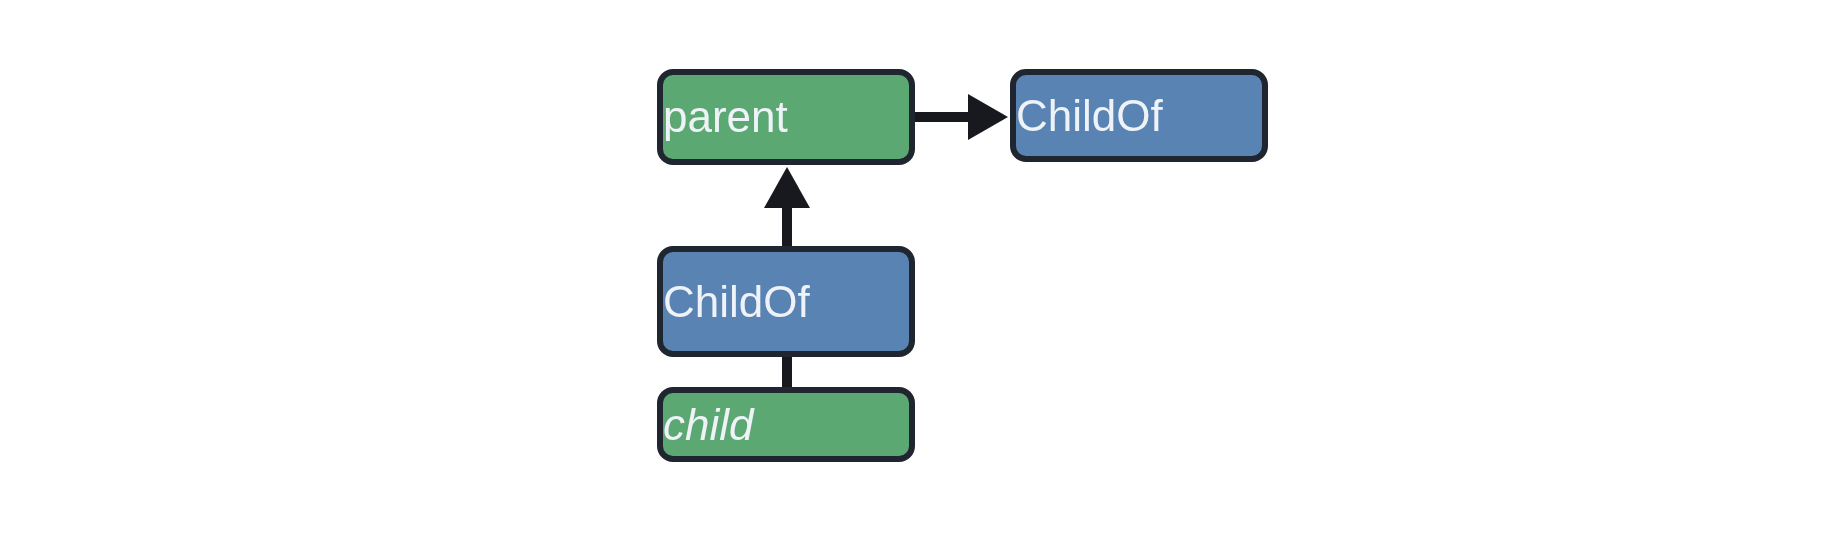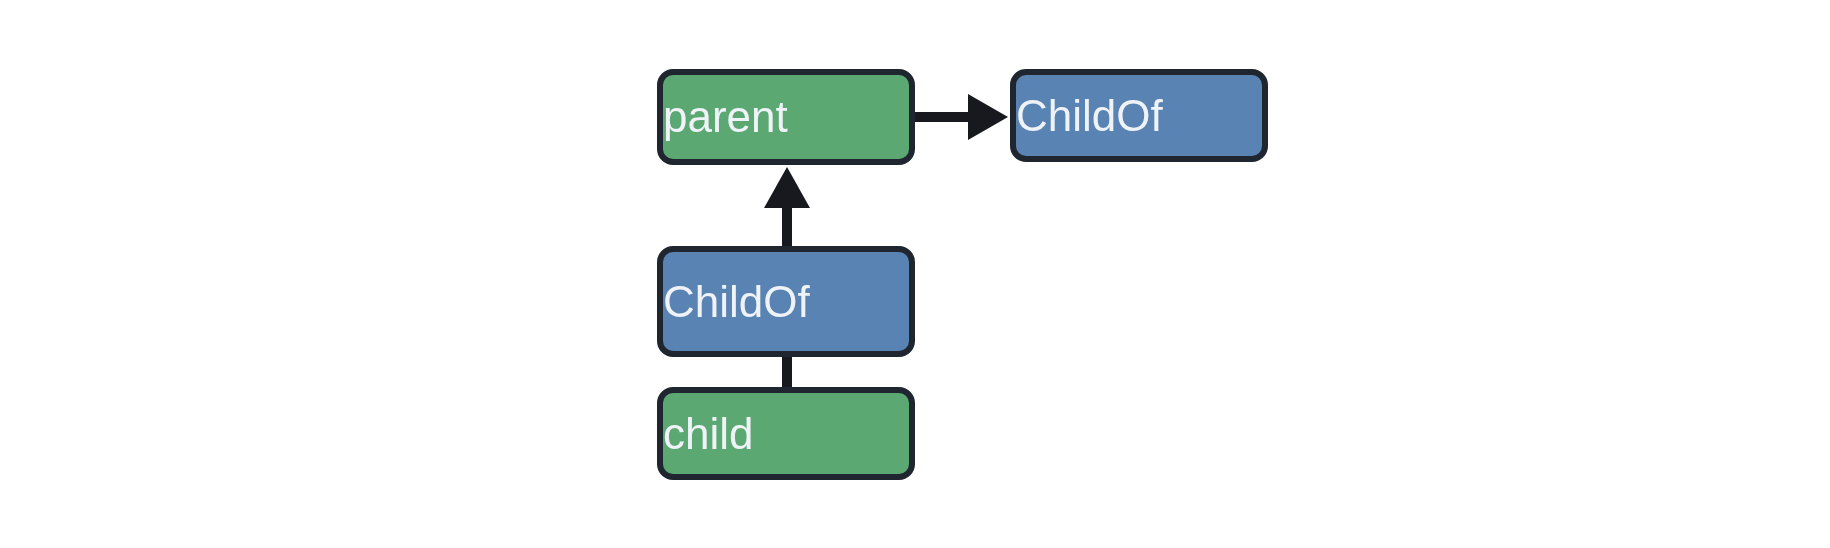--- a/index.html
+++ b/index.html
@@ -45,21 +45,21 @@
     color:var(--label-text);
     font-size:44px;
     line-height:1;
     text-align:center;
   }
   .node--entity{background:var(--entity-fill);}
   .node--relation{background:var(--relation-fill);}
   .node-parent  {left:657px;  top:69px;  height:96px;}
   .node-position{left:1010px; top:69px;  height:93px;}
   .node-childof {left:657px;  top:246px; height:111px;}
-  .node-child   {left:657px;  top:387px; height:93px;}
+  .node-child   {left:657px;  top:387px; height:75px;font-style:italic;}
 </style>
 </head>
 <body>
 
 <div class="canvas">
 
   <svg class="edges" viewBox="0 0 1830 548" xmlns="http://www.w3.org/2000/svg">
 
     <g>
       <line class="edge-line" x1="915" y1="117" x2="972" y2="117"></line>

